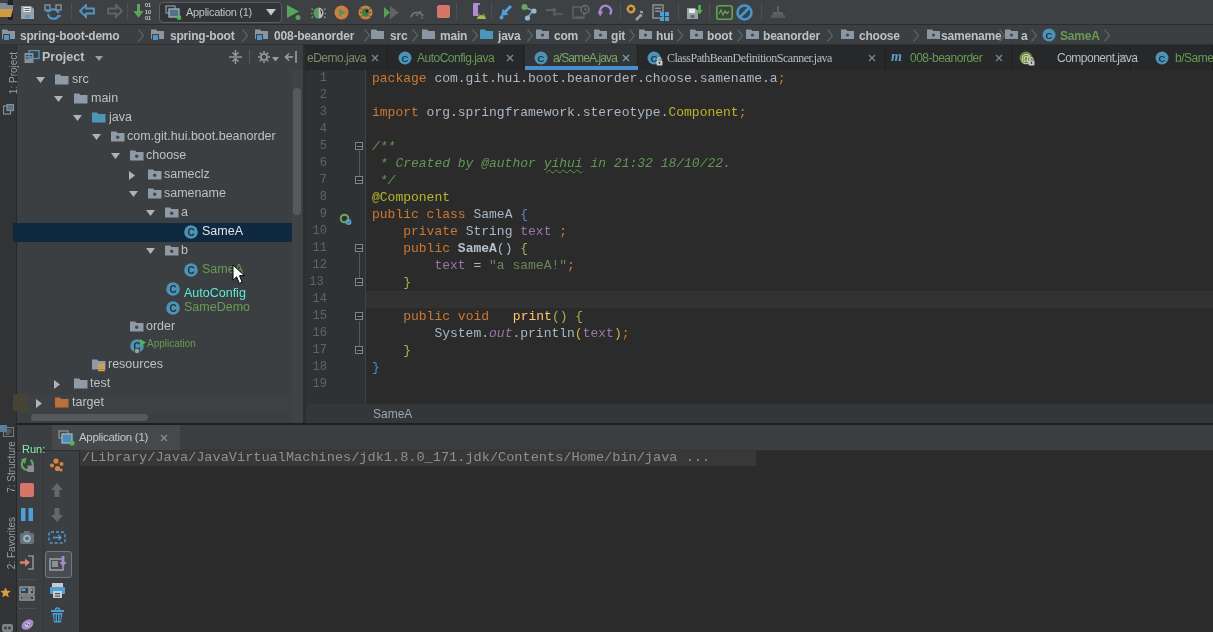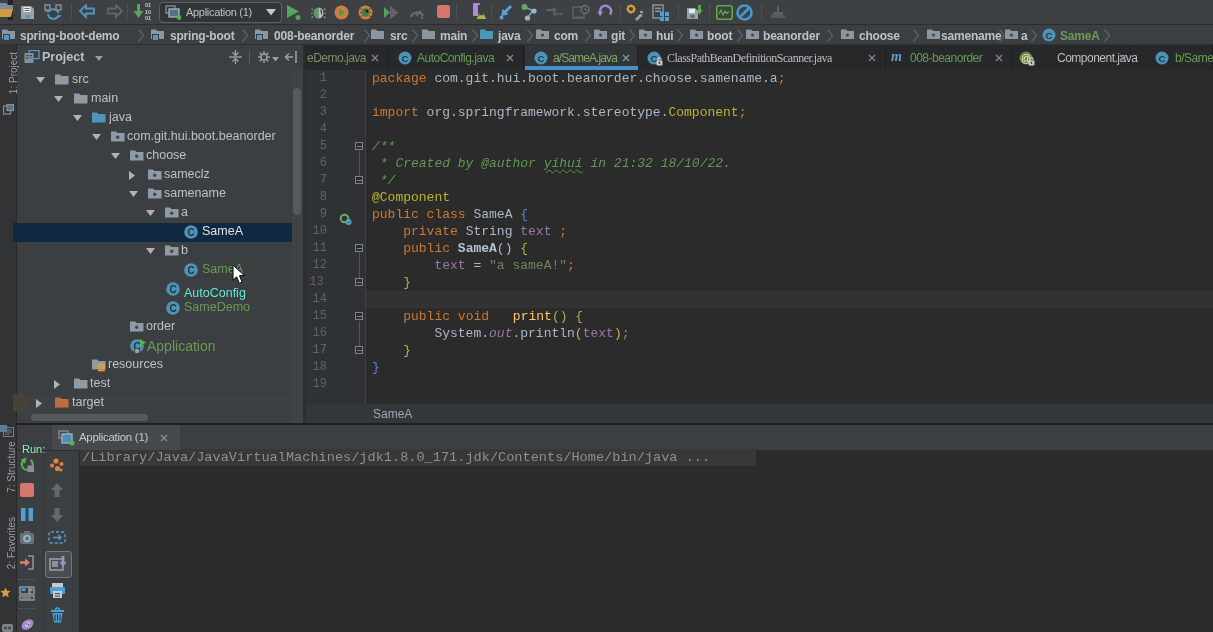--- a/index.html
+++ b/index.html
@@ -439,21 +439,21 @@
     <path d="M0,1.5 L5,1.5 L6.5,3 L13.5,3 L13.5,11.5 L0,11.5 Z" fill="#8e9ba6"></path>
     <circle cx="6.7" cy="7.2" r="1.7" fill="#454849"></circle>
   </svg>
 <div class="a" style="left:146px;top:319.0px;width:146px;height:16px;overflow:hidden;font-size:12.5px;color:#bdc1c3;white-space:nowrap;">order</div>
 <svg class="a" style="left:130px;top:337.5px" width="16" height="17" viewBox="0 0 16 17">
     <circle cx="7" cy="8" r="6.8" fill="#4d93b6"></circle>
     <text x="7" y="11.8" font-size="10" font-weight="bold" font-family="Liberation Sans" fill="#1f3440" text-anchor="middle">C</text>
     <path d="M10,1 L16,4.5 L10,8 Z" fill="#54b550"></path>
     <circle cx="7" cy="13" r="2.8" fill="#9aa1a6" stroke="#3c3f41" stroke-width="1"></circle>
   </svg>
-<div class="a" style="left:147px;top:338.0px;width:145px;height:16px;overflow:hidden;font-size:14px;color:#699a55;white-space:nowrap;">Application</div>
+<div class="a" style="left:147px;top:338.0px;width:145px;height:16px;overflow:hidden;font-size:10px;color:#699a55;white-space:nowrap;">Application</div>
 <svg class="a" style="left:92px;top:358px" width="16" height="16" viewBox="0 0 16 16">
     <path d="M0,1.5 L5,1.5 L6.5,3 L13.5,3 L13.5,11.5 L0,11.5 Z" fill="#8e9ba6"></path>
     <path d="M6,6.5 l7,0 M6,8.5 l7,0 M6,10.5 l7,0 M6,12.5 l7,0" stroke="#d9a343" stroke-width="1.3"></path>
   </svg>
 <div class="a" style="left:108px;top:357.0px;width:184px;height:16px;overflow:hidden;font-size:12.5px;color:#bdc1c3;white-space:nowrap;">resources</div>
 <svg class="a" style="left:54px;top:379.5px" width="6" height="9" viewBox="0 0 6 9">
     <path d="M0,0 L6,4.5 L0,9 Z" fill="#b0b2b4"></path>
   </svg>
 <svg class="a" style="left:74px;top:377px" width="16" height="16" viewBox="0 0 16 16">
     <path d="M0,1.5 L5,1.5 L6.5,3 L13.5,3 L13.5,11.5 L0,11.5 Z" fill="#8e9ba6"></path>

